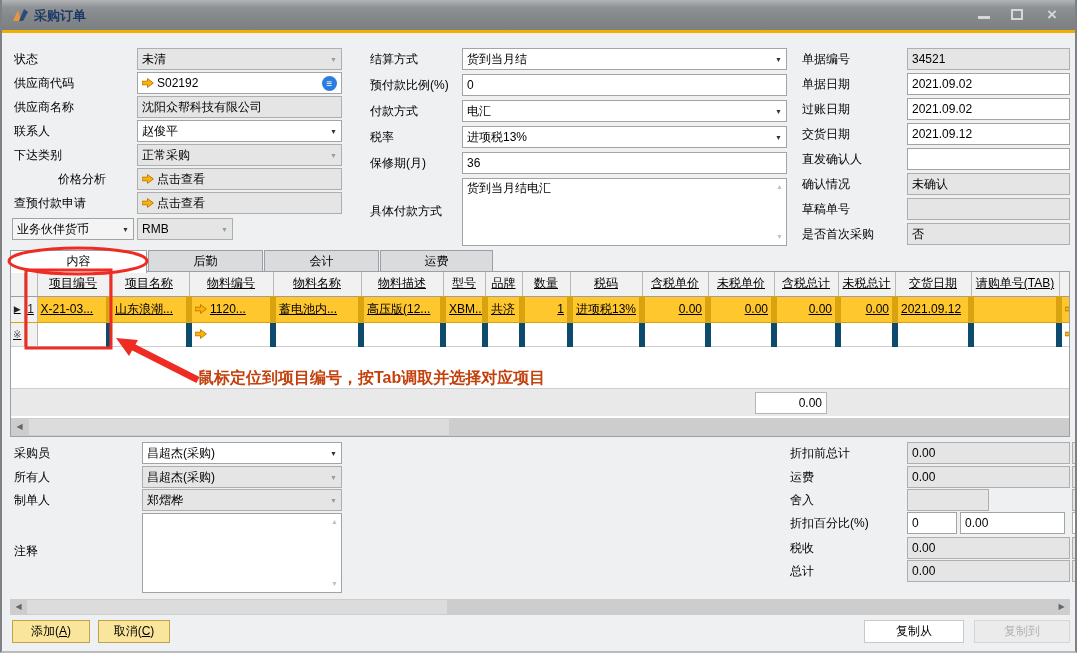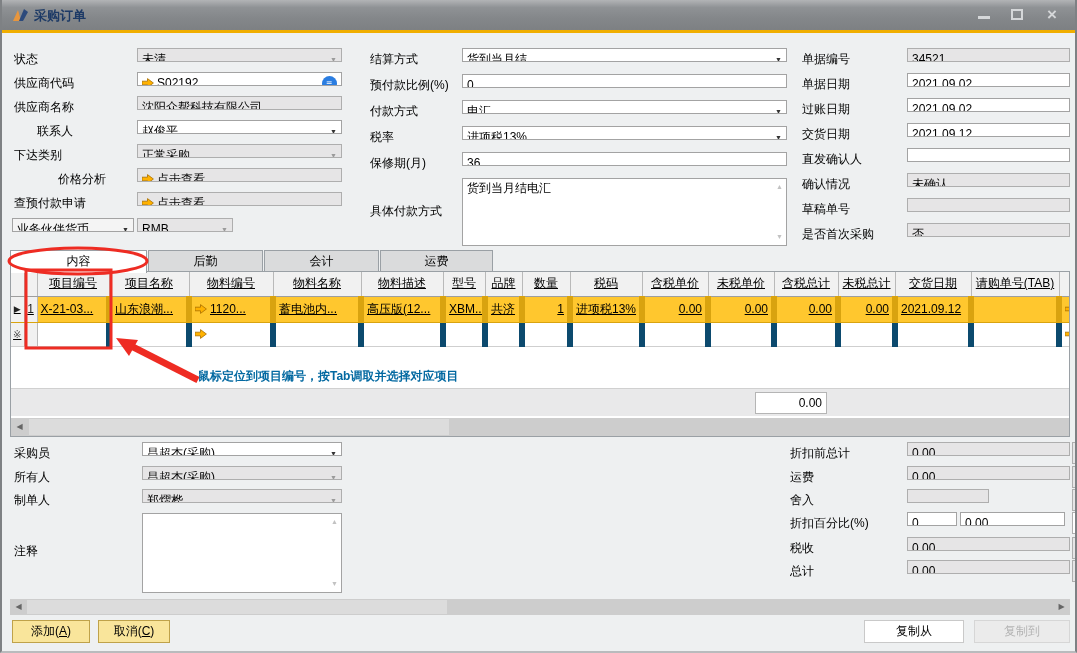--- a/index.html
+++ b/index.html
@@ -11,21 +11,21 @@
   background:linear-gradient(#b2b4b6 0%,#8f9295 25%,#84878a 60%,#7d8083 100%);}
 .titlebar .logo{position:absolute;left:10px;top:8px;}
 .titlebar .title{position:absolute;left:32px;top:7px;font-size:13px;font-weight:bold;color:#1d3a66;}
 .wbtn{position:absolute;top:6px;width:26px;height:18px;text-align:center;cursor:default;}
 .wmin{position:absolute;left:7px;top:10px;width:12px;height:3px;background:#d5d7d9;}
 .wmax{position:absolute;left:7px;top:3px;width:12px;height:11px;border:2px solid #d5d7d9;}
 .wclose{font-size:17px;font-weight:bold;color:#d5d7d9;line-height:18px;}
 .accent{position:absolute;left:0;top:30px;width:100%;height:3px;background:#f0ae00;}
 
 .lbl{position:absolute;height:22px;line-height:22px;font-size:12px;color:#000;white-space:nowrap;}
-.fld{position:absolute;height:14px;line-height:20px;font-size:12px;color:#000;background:#fff;
+.fld{position:absolute;height:22px;line-height:20px;font-size:12px;color:#000;background:#fff;
      border:1px solid #a3a3a3;padding:0 4px;white-space:nowrap;overflow:hidden;}
 .fld.ro{background:#e6e5e6;border-color:#aeaeae;}
 .caret{position:absolute;right:4px;top:7px;font-size:7px;color:#333;line-height:8px;}
 .ro .caret{color:#9b9b9b;}
 .sarr{position:absolute;right:3px;font-size:7px;color:#c2c2c2;line-height:8px;}
 .la{vertical-align:-1px;margin-right:3px;}
 .listicon{position:absolute;right:4px;top:3px;width:15px;height:15px;border-radius:50%;
    background:#2a7de1;color:#fff;font-size:10px;line-height:15px;text-align:center;font-weight:bold;}
 
 .tab{position:absolute;top:250px;height:22px;background:#dadbdc;border:1px solid #9aa0a5;border-bottom:none;
@@ -54,21 +54,21 @@
 .bscroll{position:absolute;left:8px;top:599px;width:1060px;height:16px;background:#cdcdcd;}
 .bscroll .thumb{position:absolute;left:17px;top:1px;width:420px;height:14px;background:#dcdcdc;}
 .bscroll .sbtn{height:16px;line-height:16px;}
 
 .btn{position:absolute;height:23px;font-size:12px;line-height:21px;text-align:center;cursor:default;}
 .btn.yellow{background:#f9e59b;border:1px solid #bfa24a;color:#000;}
 .btn.white{background:#fff;border:1px solid #c9c9c9;color:#000;}
 .btn.disabled{background:#ebebeb;border:1px solid #d6d6d6;color:#b3b3b3;}
 .key{text-decoration:underline;}
 
-.ann-text{position:absolute;left:196px;top:368px;font-size:12px;color:#0369a1;font-weight:bold;z-index:60;white-space:nowrap;}
+.ann-text{position:absolute;left:196px;top:368px;font-size:16px;color:#c2410c;font-weight:bold;z-index:60;white-space:nowrap;}
 #overlay{position:absolute;left:0;top:0;width:1077px;height:653px;z-index:55;pointer-events:none;}
 .clipR{position:absolute;width:14px;height:22px;background:#e6e5e6;border:1px solid #aeaeae;
   font-size:12px;line-height:20px;padding:0 2px;overflow:hidden;color:#000;}
 </style>
 </head>
 <body>
 
 <div id="app">
 
   <div class="titlebar">
@@ -94,21 +94,21 @@
   <span class="fld" style="left:135px;top:72px;width:205px;">
     <svg class="la" width="12" height="10" viewBox="0 0 12 10">
         <path d="M0 3.2h5.5V0.6L11.4 5 5.5 9.4V6.8H0z" fill="#FFB200" stroke="#A86E00" stroke-width="0.8"></path>
       </svg><span>S02192</span>
     <span class="listicon">≡</span>
   </span>
 
   <span class="lbl" style="left:12px;top:96px;">供应商名称</span>
   <span class="fld ro" style="left:135px;top:96px;width:205px;"><span>沈阳众帮科技有限公司</span></span>
 
-  <span class="lbl" style="left:12px;top:120px;margin-left:23px;">联系人</span>
+  <span class="lbl" style="left:12px;top:120px;">联系人</span>
   <span class="fld" style="left:135px;top:120px;width:205px;"><span>赵俊平</span><span class="caret" style="color:#333;">▼</span></span>
 
   <span class="lbl" style="left:12px;top:144px;">下达类别</span>
   <span class="fld ro" style="left:135px;top:144px;width:205px;"><span>正常采购</span><span class="caret">▼</span></span>
 
   <span class="lbl" style="left:12px;top:168px;margin-left:44px;">价格分析</span>
   <span class="fld ro" style="left:135px;top:168px;width:205px;">
     <svg class="la" width="12" height="10" viewBox="0 0 12 10">
         <path d="M0 3.2h5.5V0.6L11.4 5 5.5 9.4V6.8H0z" fill="#FFB200" stroke="#A86E00" stroke-width="0.8"></path>
       </svg><span>点击查看</span>

